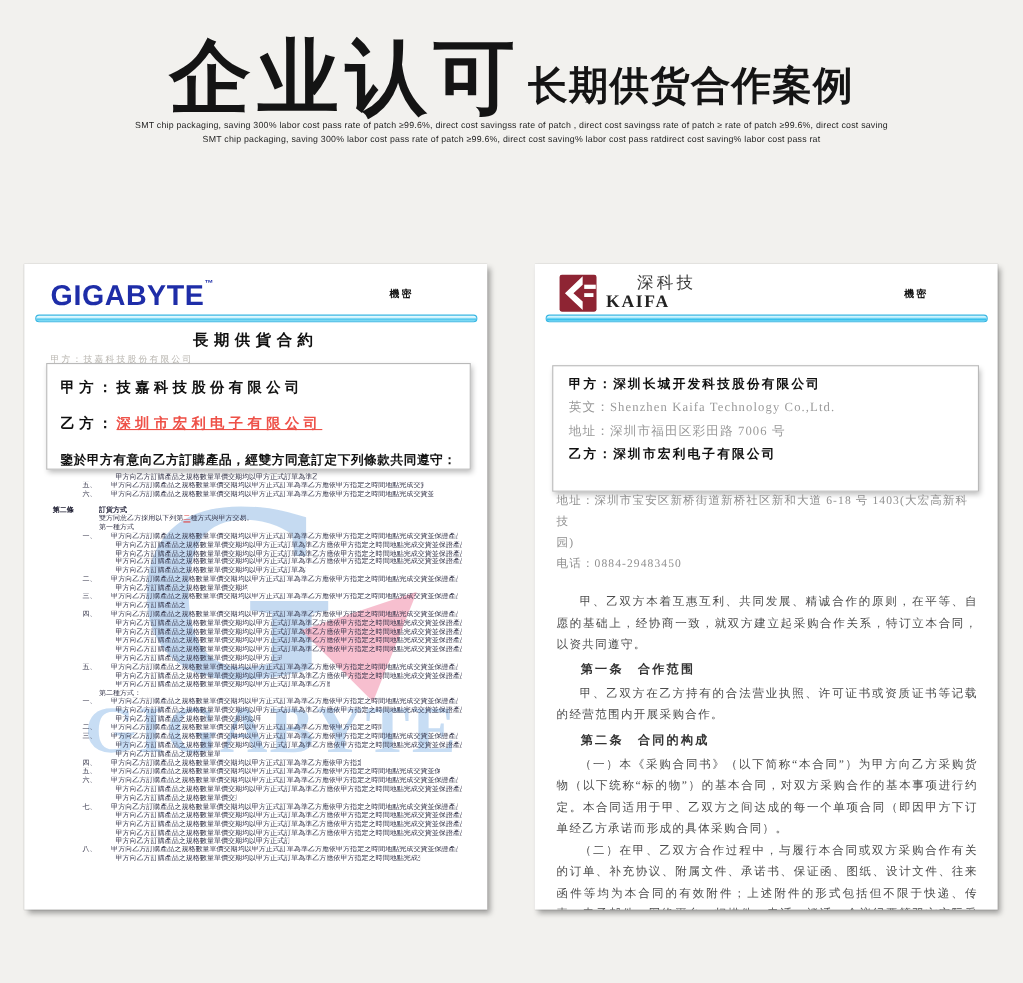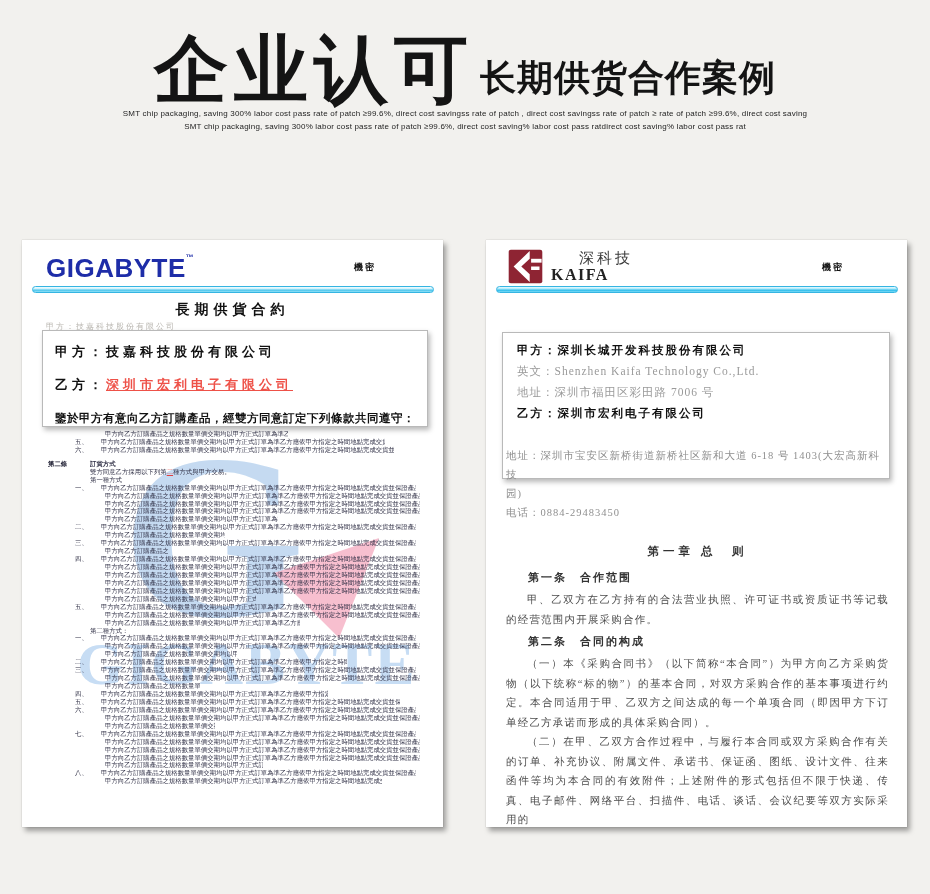--- a/index.html
+++ b/index.html
@@ -67,21 +67,21 @@
     position:absolute; background:#fff; border:1px solid #b9b9b9;
     box-shadow:2px 3px 5px rgba(0,0,0,0.28);
     font-family:"Liberation Serif", serif;
   }
   .card.left .parties-box { left:20px; right:15px; top:90px; height:97px; padding:8px 12px; }
   .pline { font-weight:700; font-size:13px; letter-spacing:4px; color:#111; margin-top:4px; }
   .pline + .pline { margin-top:15px; }
   .pline.note { font-size:11.5px; letter-spacing:0.5px; margin-top:17px; }
   .red-u { color:#ee5148; text-decoration:underline; }
 
-  .card.right .parties-box { left:16px; right:17px; top:92px; height:147px; padding:7px 14px; }
+  .card.right .parties-box { left:16px; right:17px; top:92px; height:115px; padding:7px 14px; }
   .rline { font-size:11.5px; line-height:21px; letter-spacing:1px; color:#9a9a9a;
            white-space:nowrap; filter:blur(0.3px); }
   .rline.strong { color:#111; font-weight:700; letter-spacing:2px; filter:none; }
 
   
   .doc-body-left { position:absolute; left:0; right:12px; top:190px; bottom:0;
                    font-family:"Liberation Serif", serif; }
   .wm-g { position:absolute; left:100px; top:8px; font-size:235px; font-weight:700;
           line-height:0.85; color:#b7d2ee; opacity:0.8; z-index:0; }
   .wm-tri { position:absolute; left:252px; top:108px; width:105px; height:100px;
@@ -230,21 +230,21 @@
       <div class="rline strong">
         <span>乙方：</span><span>深圳市宏利电子有限公司</span>
       </div>
     </div>
 
     <div class="doc-body-right" id="rightBody">
         <div class="rb-line">地址：深圳市宝安区新桥街道新桥社区新和大道 6-18 号 1403(大宏高新科技</div>
         <div class="rb-line">园)</div>
         <div class="rb-line">电话：0884-29483450</div>
         <div class="rb-spacer"></div>
-        <div class="rb-hc">第一章 总　则</div>
+        <div class="rb-para">甲、乙双方本着互惠互利、共同发展、精诚合作的原则，在平等、自愿的基础上，经协商一致，就双方建立起采购合作关系，特订立本合同，以资共同遵守。</div>
         <div class="rb-h">第一条　合作范围</div>
         <div class="rb-para">甲、乙双方在乙方持有的合法营业执照、许可证书或资质证书等记载的经营范围内开展采购合作。</div>
         <div class="rb-h">第二条　合同的构成</div>
         <div class="rb-para">（一）本《采购合同书》（以下简称“本合同”）为甲方向乙方采购货物（以下统称“标的物”）的基本合同，对双方采购合作的基本事项进行约定。本合同适用于甲、乙双方之间达成的每一个单项合同（即因甲方下订单经乙方承诺而形成的具体采购合同）。</div>
         <div class="rb-para">（二）在甲、乙双方合作过程中，与履行本合同或双方采购合作有关的订单、补充协议、附属文件、承诺书、保证函、图纸、设计文件、往来函件等均为本合同的有效附件；上述附件的形式包括但不限于快递、传真、电子邮件、网络平台、扫描件、电话、谈话、会议纪要等双方实际采用的</div>
       </div>
   </div>
 
 </div>
 

